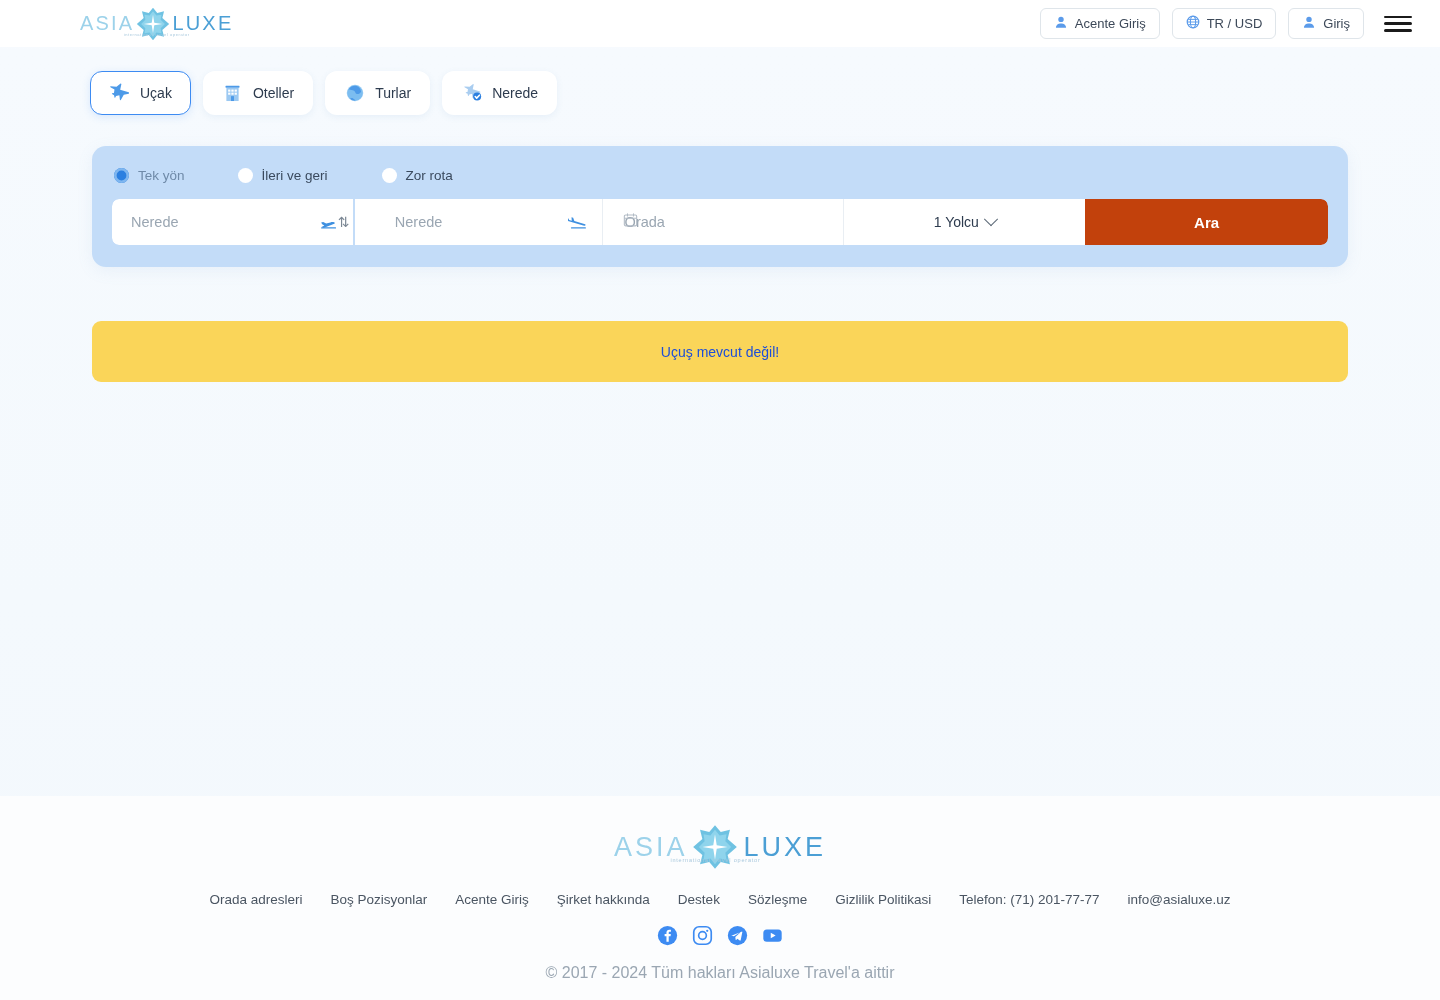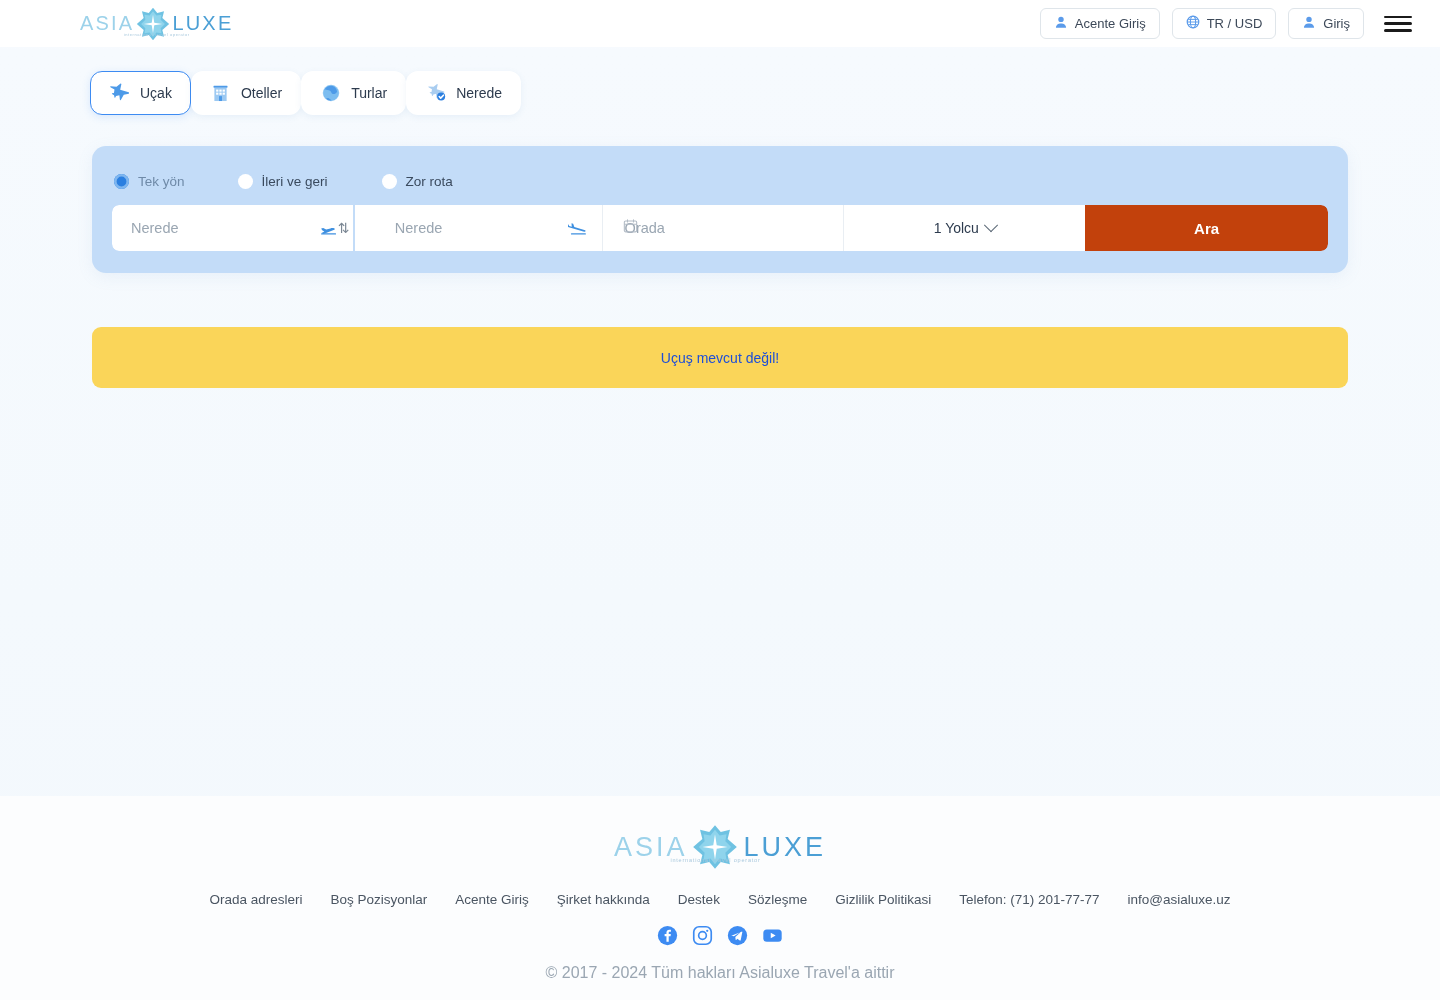--- a/index.html
+++ b/index.html
@@ -33,40 +33,40 @@
     height: 31px; padding: 0 13px;
     border: 1px solid #dfe5ea; border-radius: 6px;
     background: #fff; font-size: 13px; color: #3c4858;
     cursor: pointer; white-space: nowrap;
   }
   .hamburger { width: 28px; height: 22px; display:flex; flex-direction: column;
                justify-content: space-between; padding: 3px 0; cursor: pointer; margin-left: 8px;}
   .hamburger span { display: block; height: 2.6px; background: #1b1b1b; border-radius: 2px; }
 
   
-  .tabs { display: flex; padding: 24px 0 0 90px; }
+  .tabs { display: flex; gap: 12px; padding: 24px 0 0 90px; }
   .tab {
     display: flex; align-items: center; gap: 9px;
     height: 44px; padding: 0 18px; border-radius: 12px;
     background: #ffffff; border: 1.6px solid transparent;
     box-shadow: 0 2px 7px rgba(80,130,190,.09);
     font-size: 14px; color: #2d3b4e; cursor: pointer;
   }
   .tab.active { border-color: #3d8bf2; box-shadow: 0 2px 9px rgba(61,139,242,.16); }
   .tab-ico { width: 22px; height: 22px; display:flex; align-items:center; justify-content:center; }
 
   
   .panel {
     margin: 31px 92px 0 92px; width: 1256px;
     background: #c3dcf8; border-radius: 14px;
     padding: 22px 20px 22px 20px;
     box-shadow: 0 4px 16px rgba(120,160,210,.10);
   }
   .radios { display: flex; align-items: center; gap: 0; padding: 0 0 16px 2px; }
-  .radio { display: flex; align-items: center; gap: 9px; cursor: pointer; font-size: 13.5px; margin-top: 6px; }
+  .radio { display: flex; align-items: center; gap: 9px; cursor: pointer; font-size: 13.5px; }
   .radio:nth-child(1) { margin-right: 53px; }
   .radio:nth-child(2) { margin-right: 54px; }
   .dot { width: 15px; height: 15px; border-radius: 50%; background: #fff; flex: none; }
   .dot.on { background: #2b7fe0; box-shadow: inset 0 0 0 2.6px #7fb6ef; }
   .radio-label { color: #3a4a5e; }
   .radio.sel .radio-label { color: #6f8aa8; }
 
   .fields { display: flex; height: 46px; border-radius: 7px; overflow: hidden; }
   .fld {
     background: #fff; display: flex; align-items: center;

